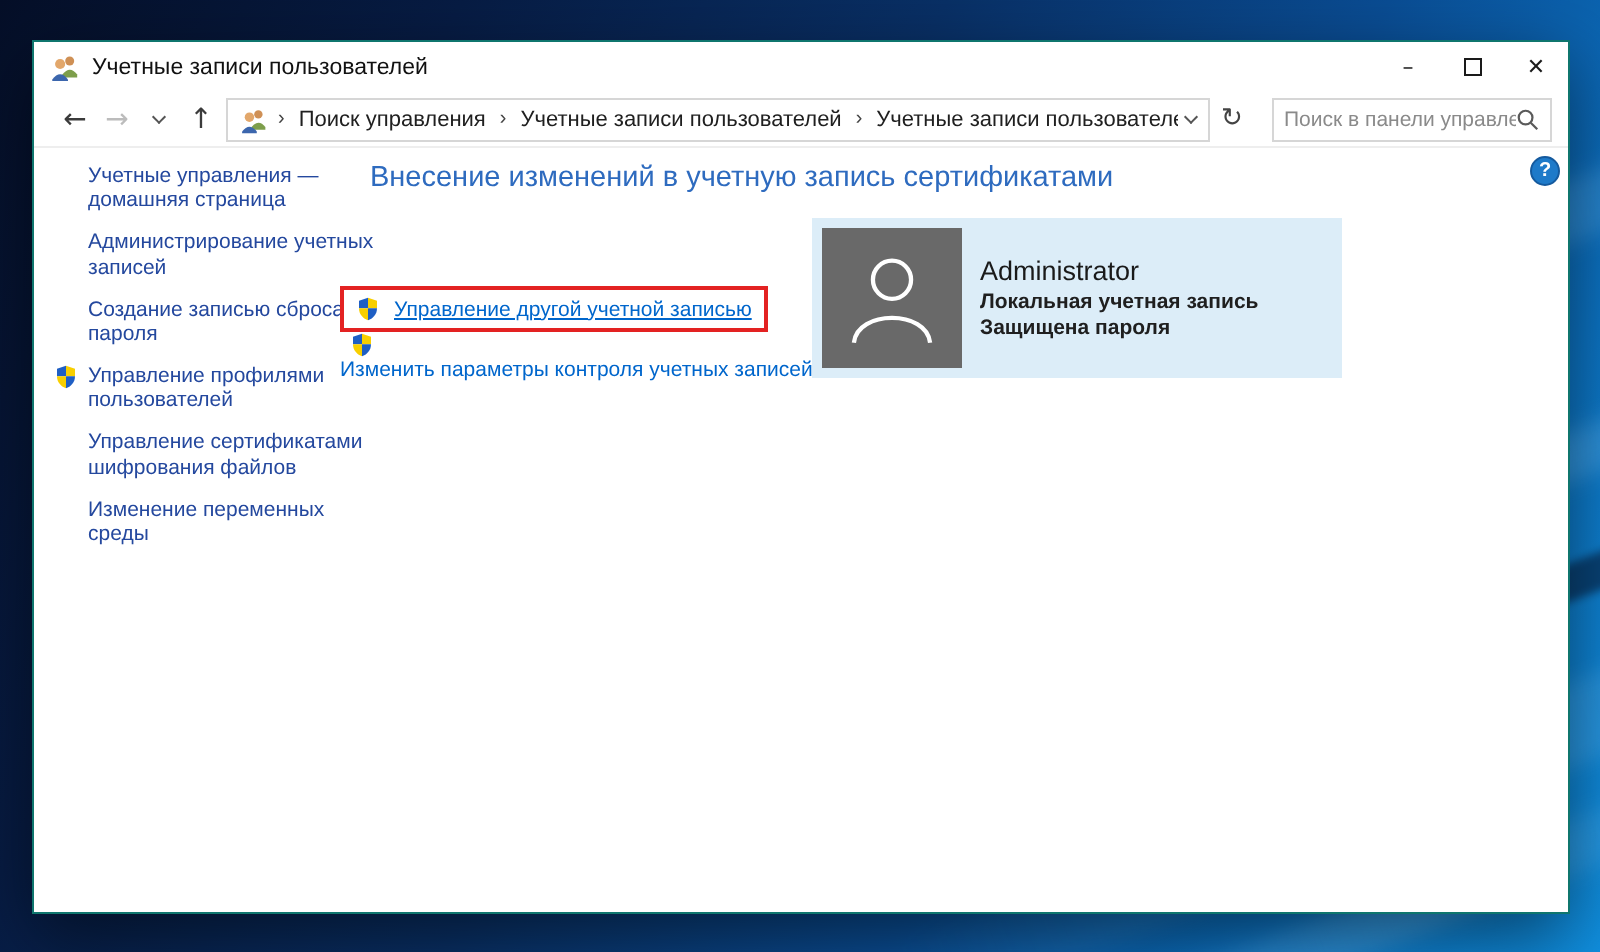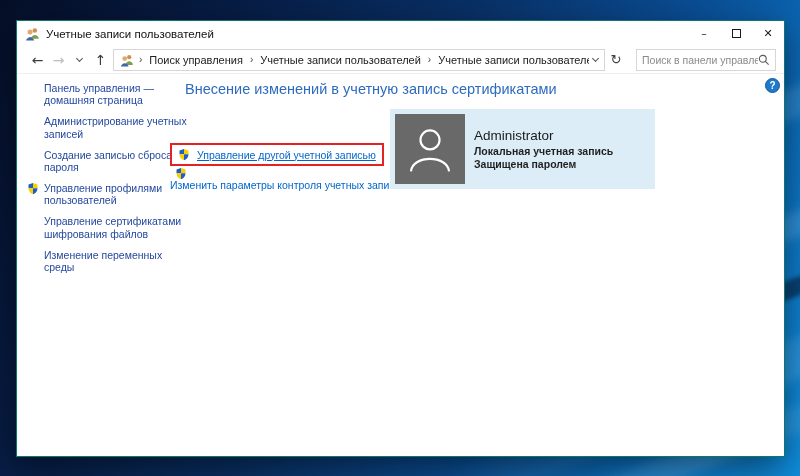--- a/index.html
+++ b/index.html
@@ -72,21 +72,21 @@
   .page-heading { position:absolute; left:168px; top:7px; font-size:14.5px; color:#2e6bbf; }
 
   .hl-box { position:absolute; left:153px; top:69px; display:inline-flex; align-items:center;
     gap:7px; border:2px solid #e32222; padding:3px 6px; background:#fff; }
   .hl-box a { font-size:10.5px; color:#0066cc; text-decoration:underline; white-space:nowrap; }
 
   .link2-shield { position:absolute; left:158px; top:92px; }
   .link2-text { position:absolute; left:153px; top:105px; font-size:10.5px; color:#0066cc;
     white-space:nowrap; }
 
-  .account-panel { position:absolute; left:373px; top:35px; width:265px; height:80px;
+  .account-panel { position:absolute; left:389px; top:35px; width:265px; height:80px;
     background:#dcedf8; display:flex; align-items:center; padding:5px; }
   .avatar { width:70px; height:70px; background:#696969; flex:none;
     display:flex; align-items:center; justify-content:center; }
   .account-text { margin-left:9px; }
   .account-name { font-size:13.5px; color:#1a1a1a; margin-bottom:2px; }
   .account-detail { font-size:10.5px; color:#1f1f1f; line-height:1.22;font-weight:bold; }
 </style>
 </head>
 <body>
 
@@ -173,21 +173,21 @@
   </div>
 
   <div class="content">
 
     <div class="help-btn">
       <span>?</span>
     </div>
 
     <div class="sidebar">
       <div class="side-item">
-        <span>Панель управления — домашняя страница</span>
+        <span>Учетные управления — домашняя страница</span>
       </div>
       <div class="side-item">
         <span>Администрирование учетных записей</span>
       </div>
       <div class="side-item">
         <span>Создание записью сброса пароля</span>
       </div>
       <div class="side-item">
         <span class="shield-slot">
           <svg width="12" height="13" viewBox="0 0 16 17">
@@ -234,18 +234,18 @@
     <div class="account-panel">
       <div class="avatar">
         <svg width="58" height="58" viewBox="0 0 70 70">
           <circle cx="35" cy="24" r="11.5" fill="none" stroke="#ffffff" stroke-width="2.6"></circle>
           <path d="M12 62 C14 42 56 42 58 62" fill="none" stroke="#ffffff" stroke-width="2.6"></path>
         </svg>
       </div>
       <div class="account-text">
         <div class="account-name">Administrator</div>
         <div class="account-detail">Локальная учетная запись</div>
-        <div class="account-detail">Защищена паролем</div>
+        <div class="account-detail">Защищена пароля</div>
       </div>
     </div>
 
   </div>
 </div>
 
 </body></html>

